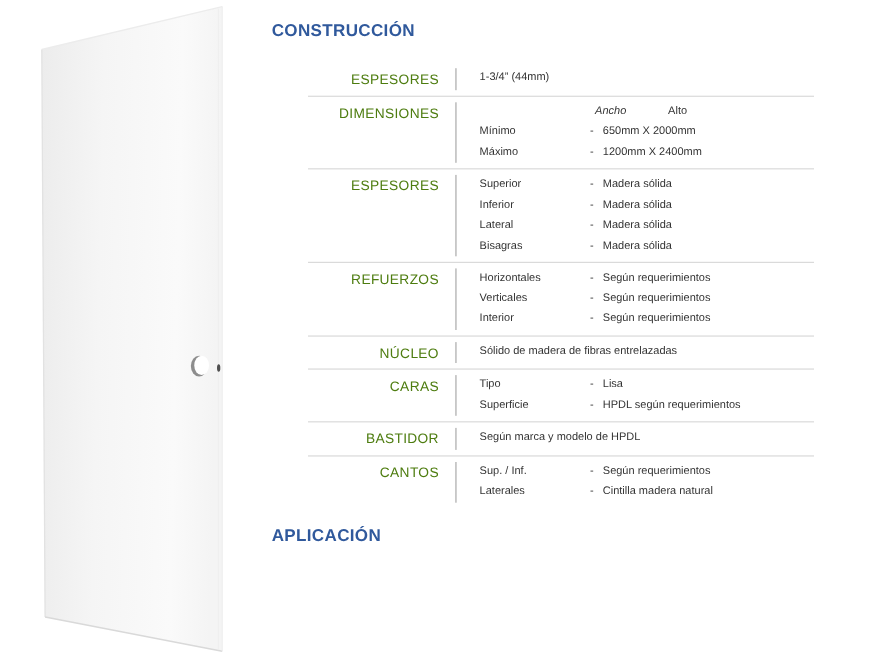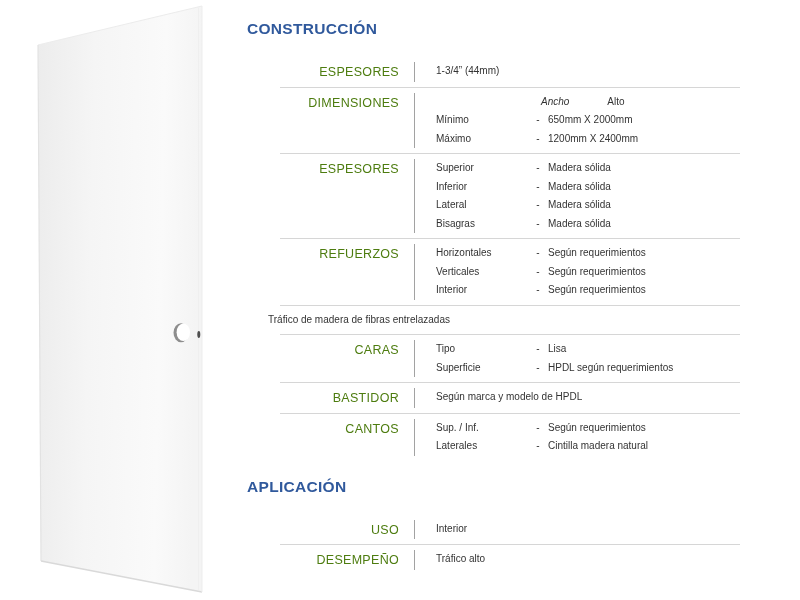--- a/index.html
+++ b/index.html
@@ -141,22 +141,23 @@
                 <span class="val">Según requerimientos</span>
               </div>
               <div class="line">
                 <span class="sub">Interior</span>
                 <span class="dash">-</span>
                 <span class="val">Según requerimientos</span>
               </div>
             </div>
           </div>
           <div class="spec-row">
-            <div class="value-cell">
-              <div class="single-line">Tráfico de madera de fibras entrelazadas</div>
+            <div class="label-cell">NÚCLEO</div>
+            <div class="value-cell">
+              <div class="single-line">Sólido de madera de fibras entrelazadas</div>
             </div>
           </div>
           <div class="spec-row">
             <div class="label-cell">CARAS</div>
             <div class="value-cell">
               <div class="line">
                 <span class="sub">Tipo</span>
                 <span class="dash">-</span>
                 <span class="val">Lisa</span>
               </div>
@@ -185,29 +186,15 @@
                 <span class="sub">Laterales</span>
                 <span class="dash">-</span>
                 <span class="val">Cintilla madera natural</span>
               </div>
             </div>
           </div>
         </div>
       </div>
       <div class="spec-section">
         <div class="section-title">APLICACIÓN</div>
-        <div class="spec-table">
-          <div class="spec-row">
-            <div class="label-cell">USO</div>
-            <div class="value-cell">
-              <div class="single-line">Interior</div>
-            </div>
-          </div>
-          <div class="spec-row">
-            <div class="label-cell">DESEMPEÑO</div>
-            <div class="value-cell">
-              <div class="single-line">Tráfico alto</div>
-            </div>
-          </div>
-        </div>
       </div>
     </div>
 </div>
 
 </body></html>

